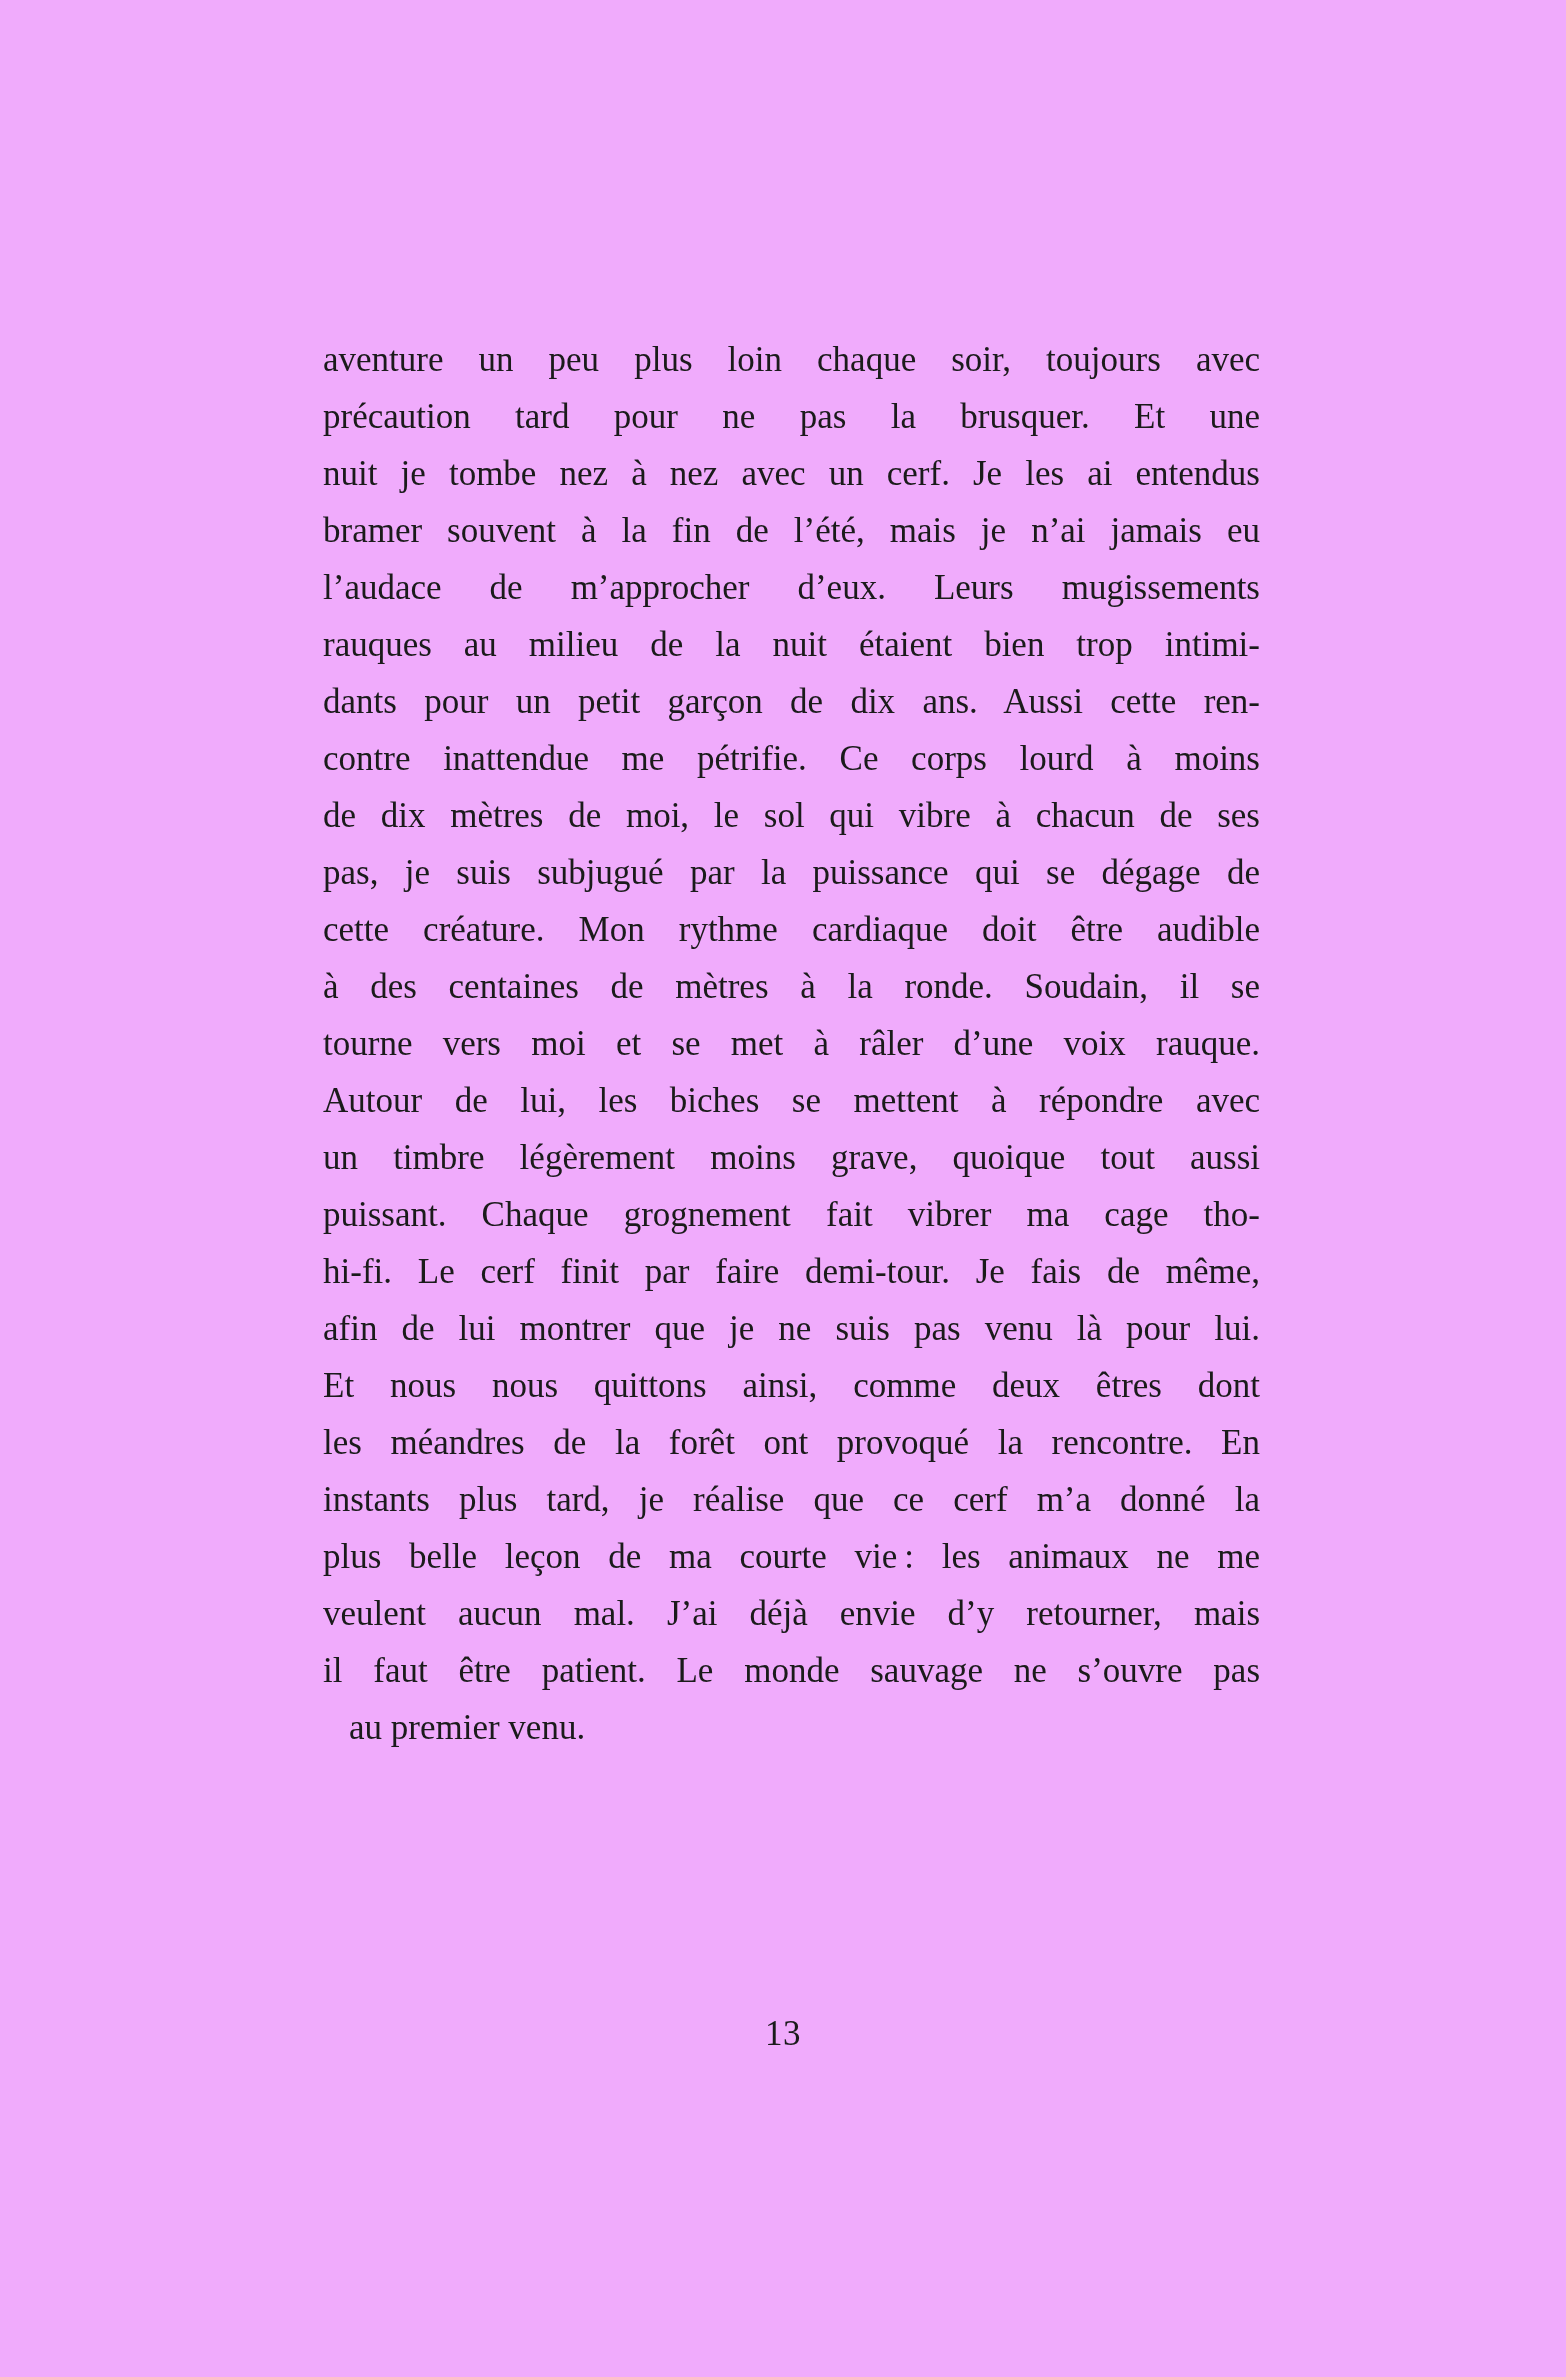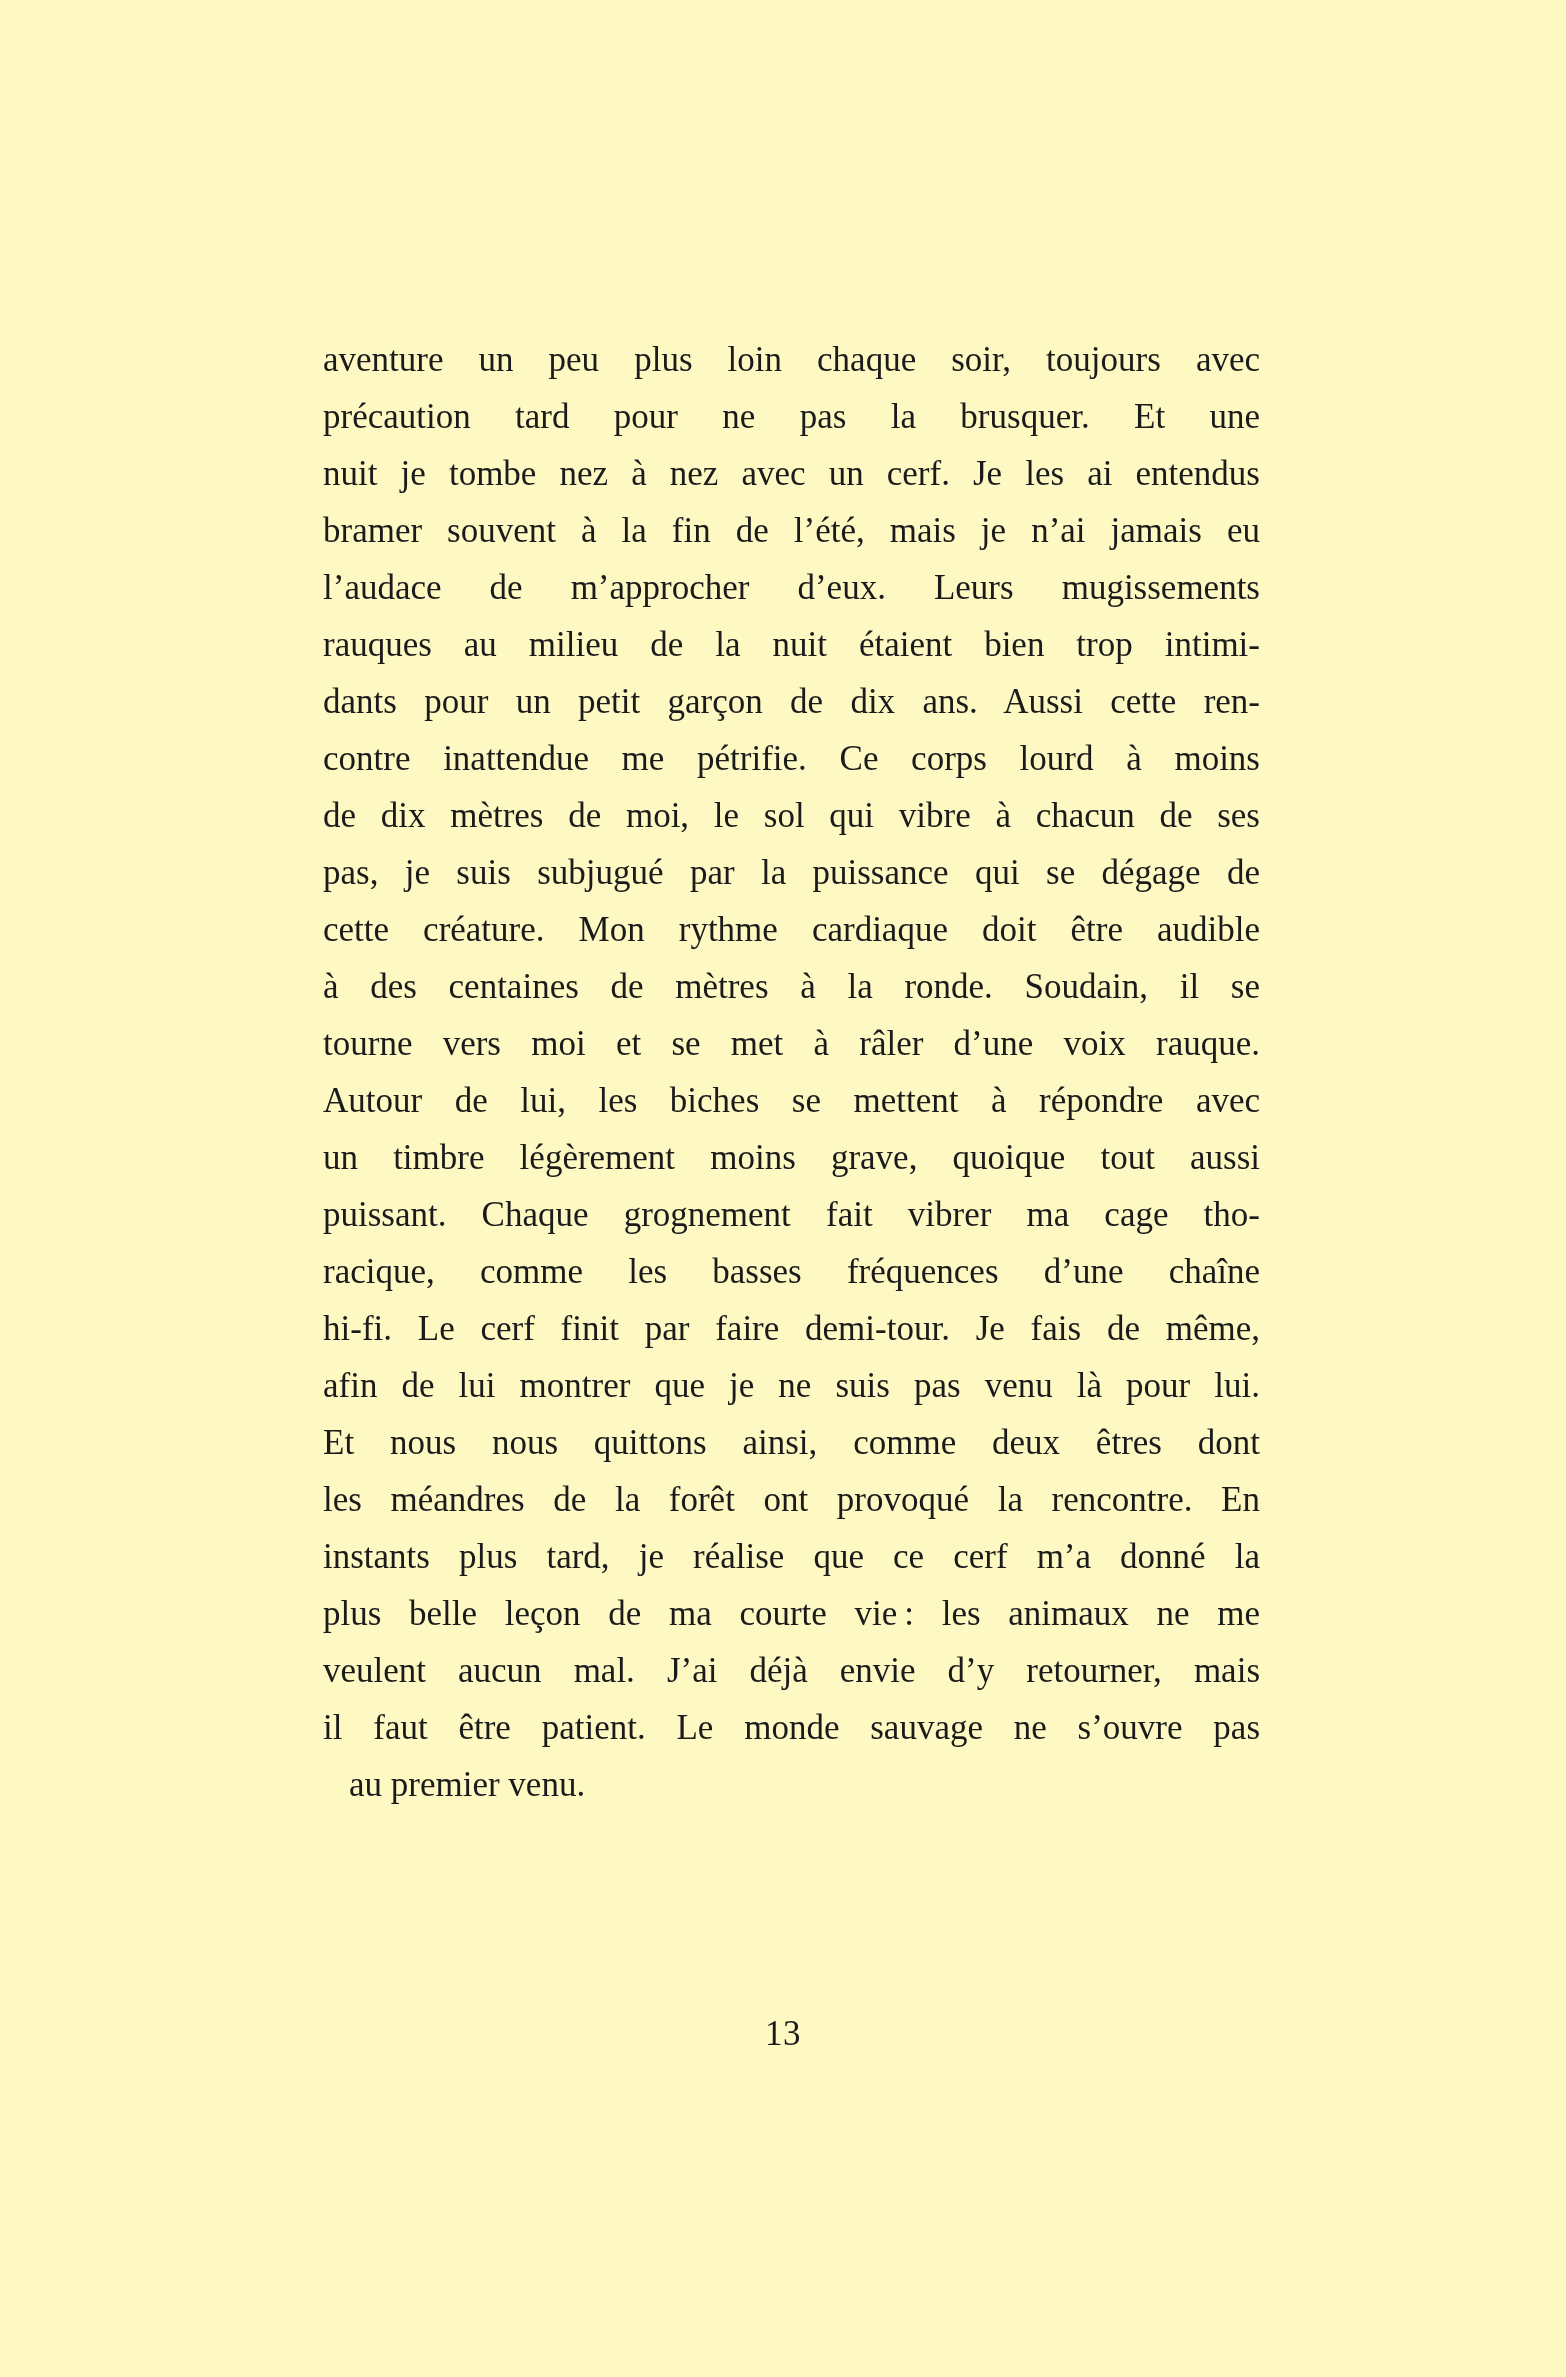--- a/index.html
+++ b/index.html
@@ -5,21 +5,21 @@
   html, body {
     margin: 0;
     padding: 0;
     background: #ffffff;
   }
 
   .page {
     position: relative;
     width: 1566px;
     height: 2378px;
-    background: #fef9c3;
+    background: #f0abfc;
     margin: 0 auto;
     overflow: hidden;
     font-family: "Liberation Serif", "DejaVu Serif", serif;
     color: #1a1a1a;
   }
 
   
   .text-block {
     position: absolute;
     left: 323px;
@@ -88,21 +88,20 @@
       <span class="line">dants pour un petit garçon de dix ans. Aussi cette ren-</span>
       <span class="line">contre inattendue me pétrifie. Ce corps lourd à moins</span>
       <span class="line">de dix mètres de moi, le sol qui vibre à chacun de ses</span>
       <span class="line">pas, je suis subjugué par la puissance qui se dégage de</span>
       <span class="line">cette créature. Mon rythme cardiaque doit être audible</span>
       <span class="line">à des centaines de mètres à la ronde. Soudain, il se</span>
       <span class="line">tourne vers moi et se met à râler d’une voix rauque.</span>
       <span class="line">Autour de lui, les biches se mettent à répondre avec</span>
       <span class="line">un timbre légèrement moins grave, quoique tout aussi</span>
       <span class="line">puissant. Chaque grognement fait vibrer ma cage tho-</span>
-      <span class="line">racique, comme les basses fréquences d’une chaîne</span>
       <span class="line">hi-fi. Le cerf finit par faire demi-tour. Je fais de même,</span>
       <span class="line">afin de lui montrer que je ne suis pas venu là pour lui.</span>
       <span class="line">Et nous nous quittons ainsi, comme deux êtres dont</span>
       <span class="line">les méandres de la forêt ont provoqué la rencontre. En</span>
       <span class="line">instants plus tard, je réalise que ce cerf m’a donné la</span>
       <span class="line">plus belle leçon de ma courte vie : les animaux ne me</span>
       <span class="line">veulent aucun mal. J’ai déjà envie d’y retourner, mais</span>
       <span class="line">il faut être patient. Le monde sauvage ne s’ouvre pas</span>
       <span class="line last">au premier venu.</span>
     </div>

